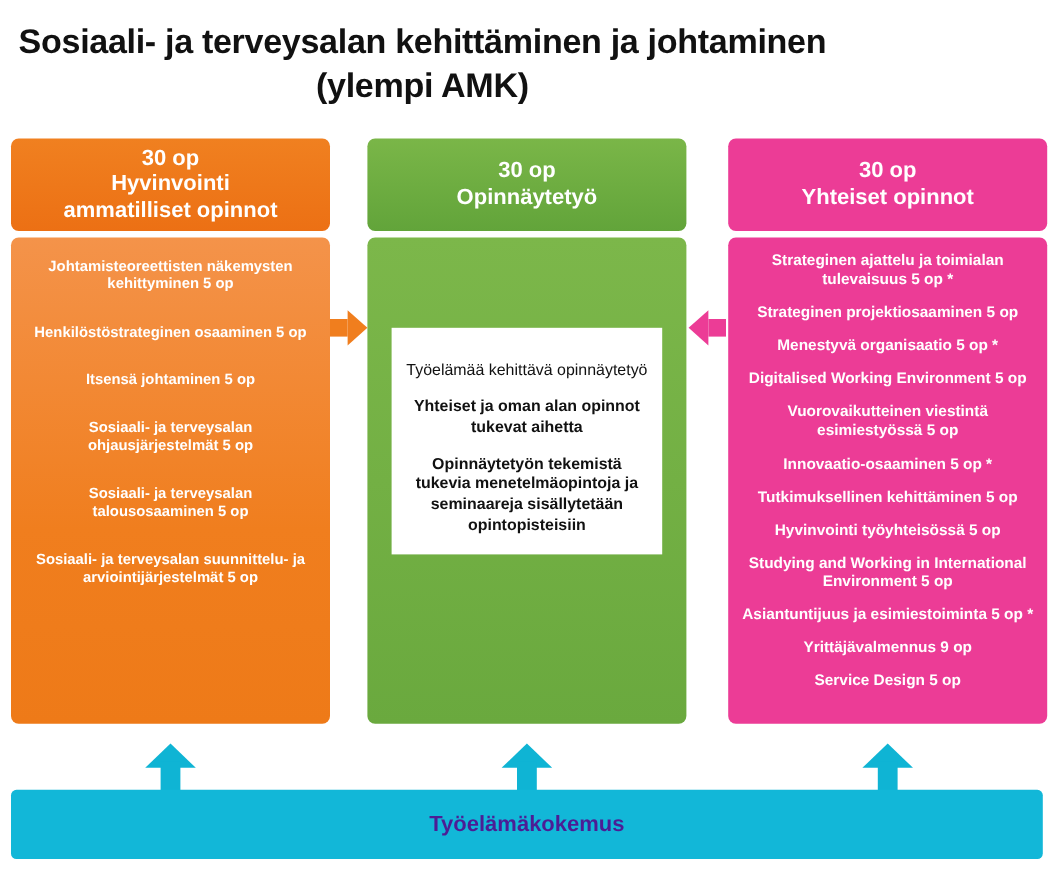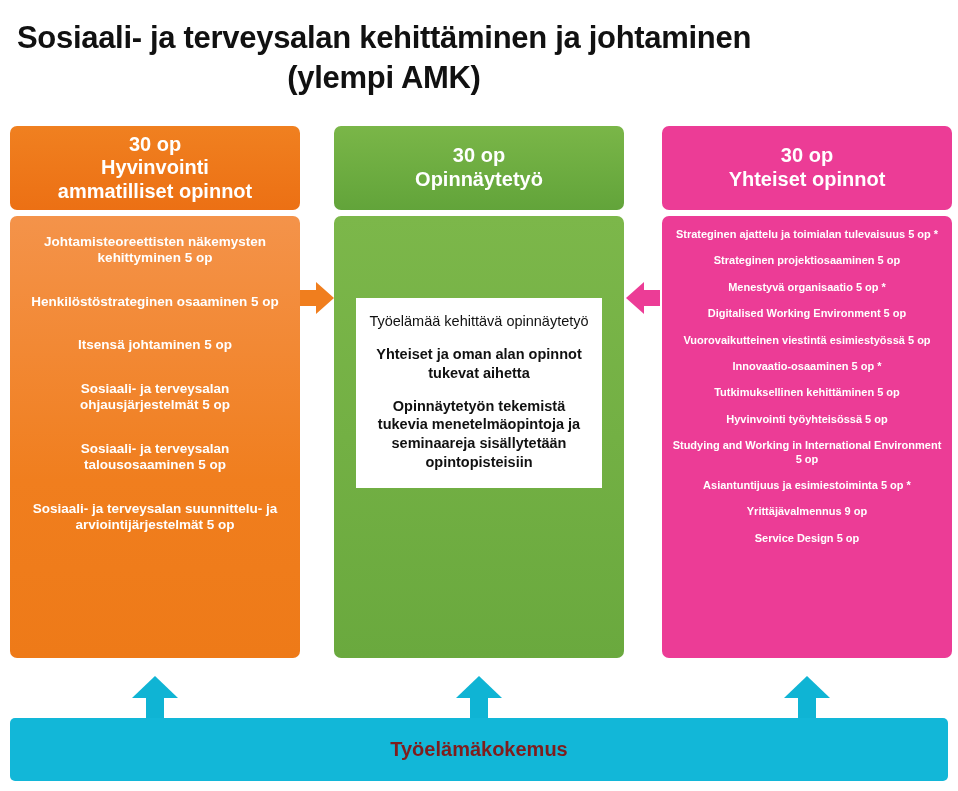--- a/index.html
+++ b/index.html
@@ -100,35 +100,35 @@
     color: #ffffff;
     line-height: 1.22;
   }
   #col-left .item {
     font-size: 13.5px;
     margin-bottom: 27px;
   }
   #col-left .item:last-child { margin-bottom: 0; }
 
   #col-right .item {
-    font-size: 11px;
+    font-size: 14px;
     margin-bottom: 13px;
   }
   #col-right .item:last-child { margin-bottom: 15px; }
 
   
   #note-box {
     position: absolute;
     left: 22px;
     top: 82px;
     width: 246px;
     background: #ffffff;
     color: #111111;
     text-align: center;
-    padding: 14px 12px 16px 12px;
+    padding: 30px 12px 16px 12px;
     box-sizing: border-box;
     font-size: 14.5px;
     line-height: 1.3;
   }
   #note-box .p1 { font-weight: normal; margin-bottom: 14px; }
   #note-box .p2 { font-weight: bold; margin-bottom: 14px; }
   #note-box .p3 { font-weight: bold; }
 
   
   .h-arrow {
@@ -199,21 +199,21 @@
     position: absolute;
     left: 10px;
     top: 718px;
     width: 938px;
     height: 63px;
     background: #12b7d8;
     border-radius: 5px;
     display: flex;
     align-items: center;
     justify-content: center;
-    color: #7f1d1d;
+    color: #4c1d95;
     font-size: 20px;
     font-weight: bold;
   }
 </style>
 </head>
 <body>
 
 <div id="page-title">
   <span>Sosiaali- ja terveysalan kehittäminen ja johtaminen</span>
   <span class="line2">(ylempi AMK)</span>

